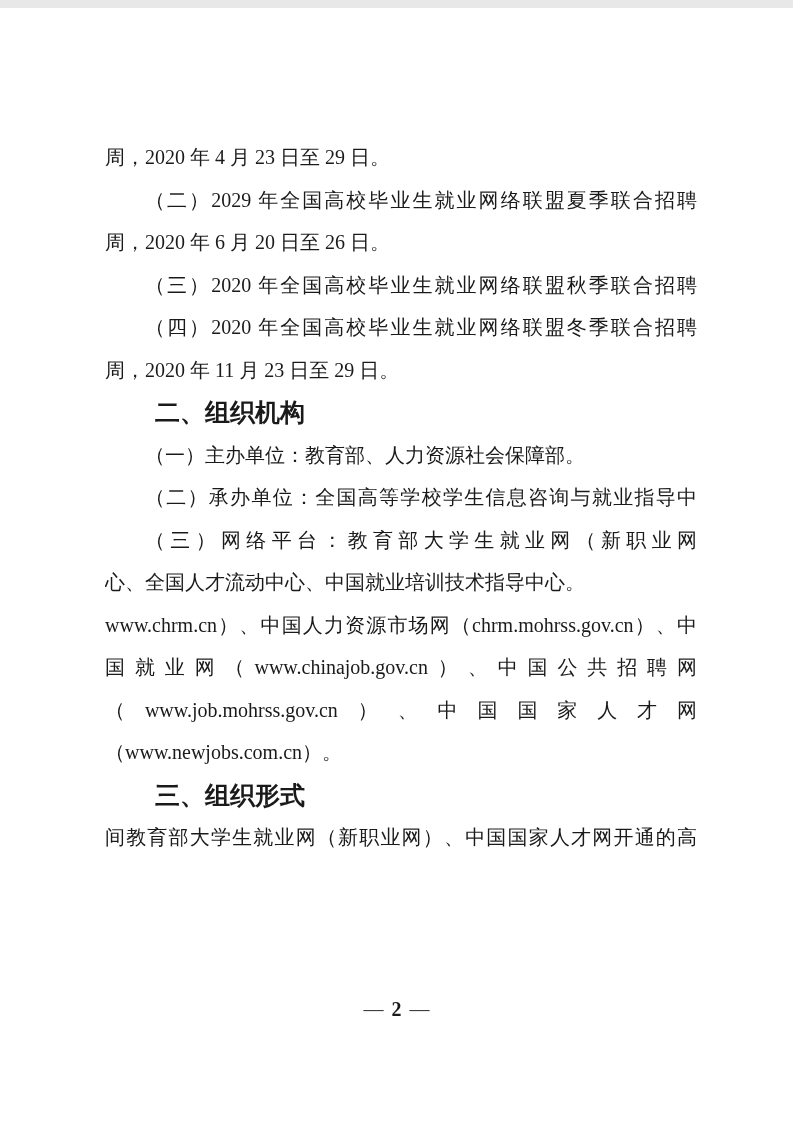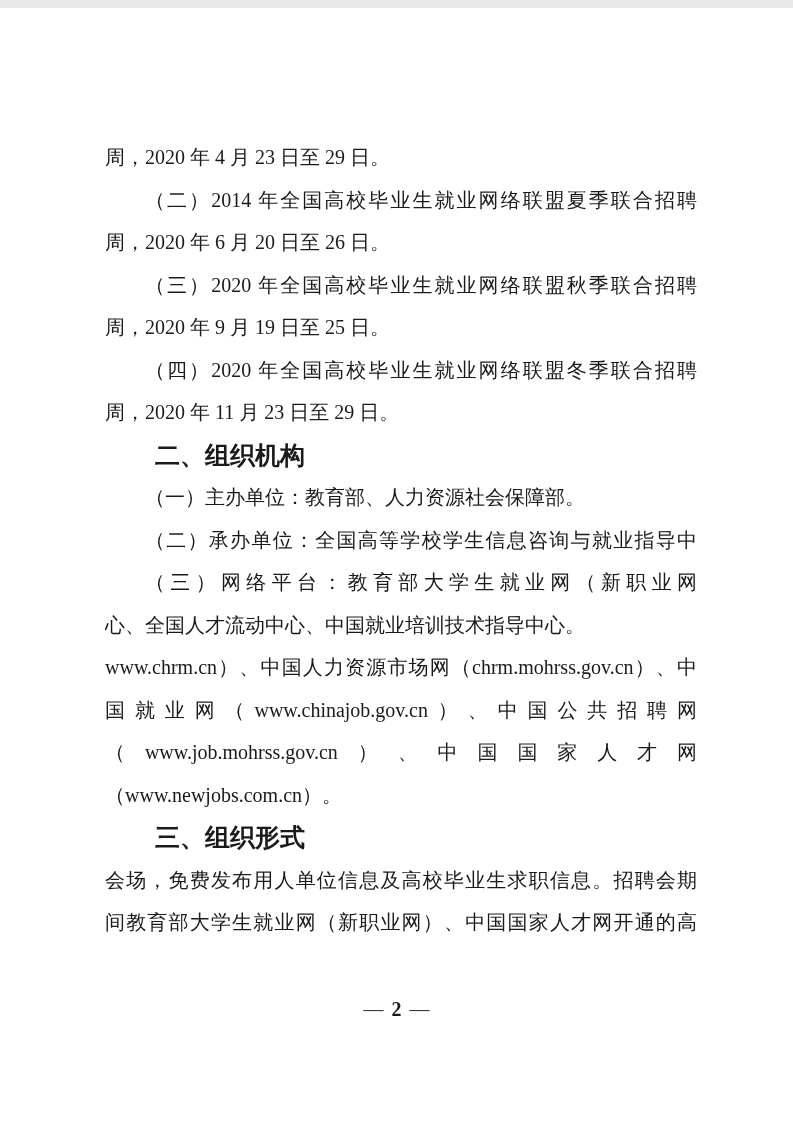--- a/index.html
+++ b/index.html
@@ -62,35 +62,33 @@
     font-weight: bold;
     margin: 0 8px;
   }
 </style>
 </head>
 <body>
 
 <div class="page">
   <div class="content" id="content">
       <div class="line body">周，2020 年 4 月 23 日至 29 日。</div>
-      <div class="line body indent justify">（二）2014 年全国高校毕业生就业网络联盟夏季联合招聘</div>
+      <div class="line body indent justify">（二）2029 年全国高校毕业生就业网络联盟夏季联合招聘</div>
       <div class="line body">周，2020 年 6 月 20 日至 26 日。</div>
       <div class="line body indent justify">（三）2020 年全国高校毕业生就业网络联盟秋季联合招聘</div>
-      <div class="line body">周，2020 年 9 月 19 日至 25 日。</div>
       <div class="line body indent justify">（四）2020 年全国高校毕业生就业网络联盟冬季联合招聘</div>
       <div class="line body">周，2020 年 11 月 23 日至 29 日。</div>
       <div class="line heading indent">二、组织机构</div>
       <div class="line body indent">（一）主办单位：教育部、人力资源社会保障部。</div>
       <div class="line body indent justify">（二）承办单位：全国高等学校学生信息咨询与就业指导中</div>
       <div class="line body indent justify">（三）网络平台：教育部大学生就业网（新职业网</div>
       <div class="line body">心、全国人才流动中心、中国就业培训技术指导中心。</div>
       <div class="line body justify">www.chrm.cn）、中国人力资源市场网（chrm.mohrss.gov.cn）、中</div>
       <div class="line body justify">国就业网（www.chinajob.gov.cn）、中国公共招聘网</div>
       <div class="line body justify">（www.job.mohrss.gov.cn）、中国国家人才网</div>
       <div class="line body">（www.newjobs.com.cn）。</div>
       <div class="line heading indent">三、组织形式</div>
-      <div class="line body justify">会场，免费发布用人单位信息及高校毕业生求职信息。招聘会期</div>
       <div class="line body justify">间教育部大学生就业网（新职业网）、中国国家人才网开通的高</div>
     </div>
   <div class="footer">
     <span class="dash">—</span><span class="num">2</span><span class="dash">—</span>
   </div>
 </div>
 
 </body></html>

